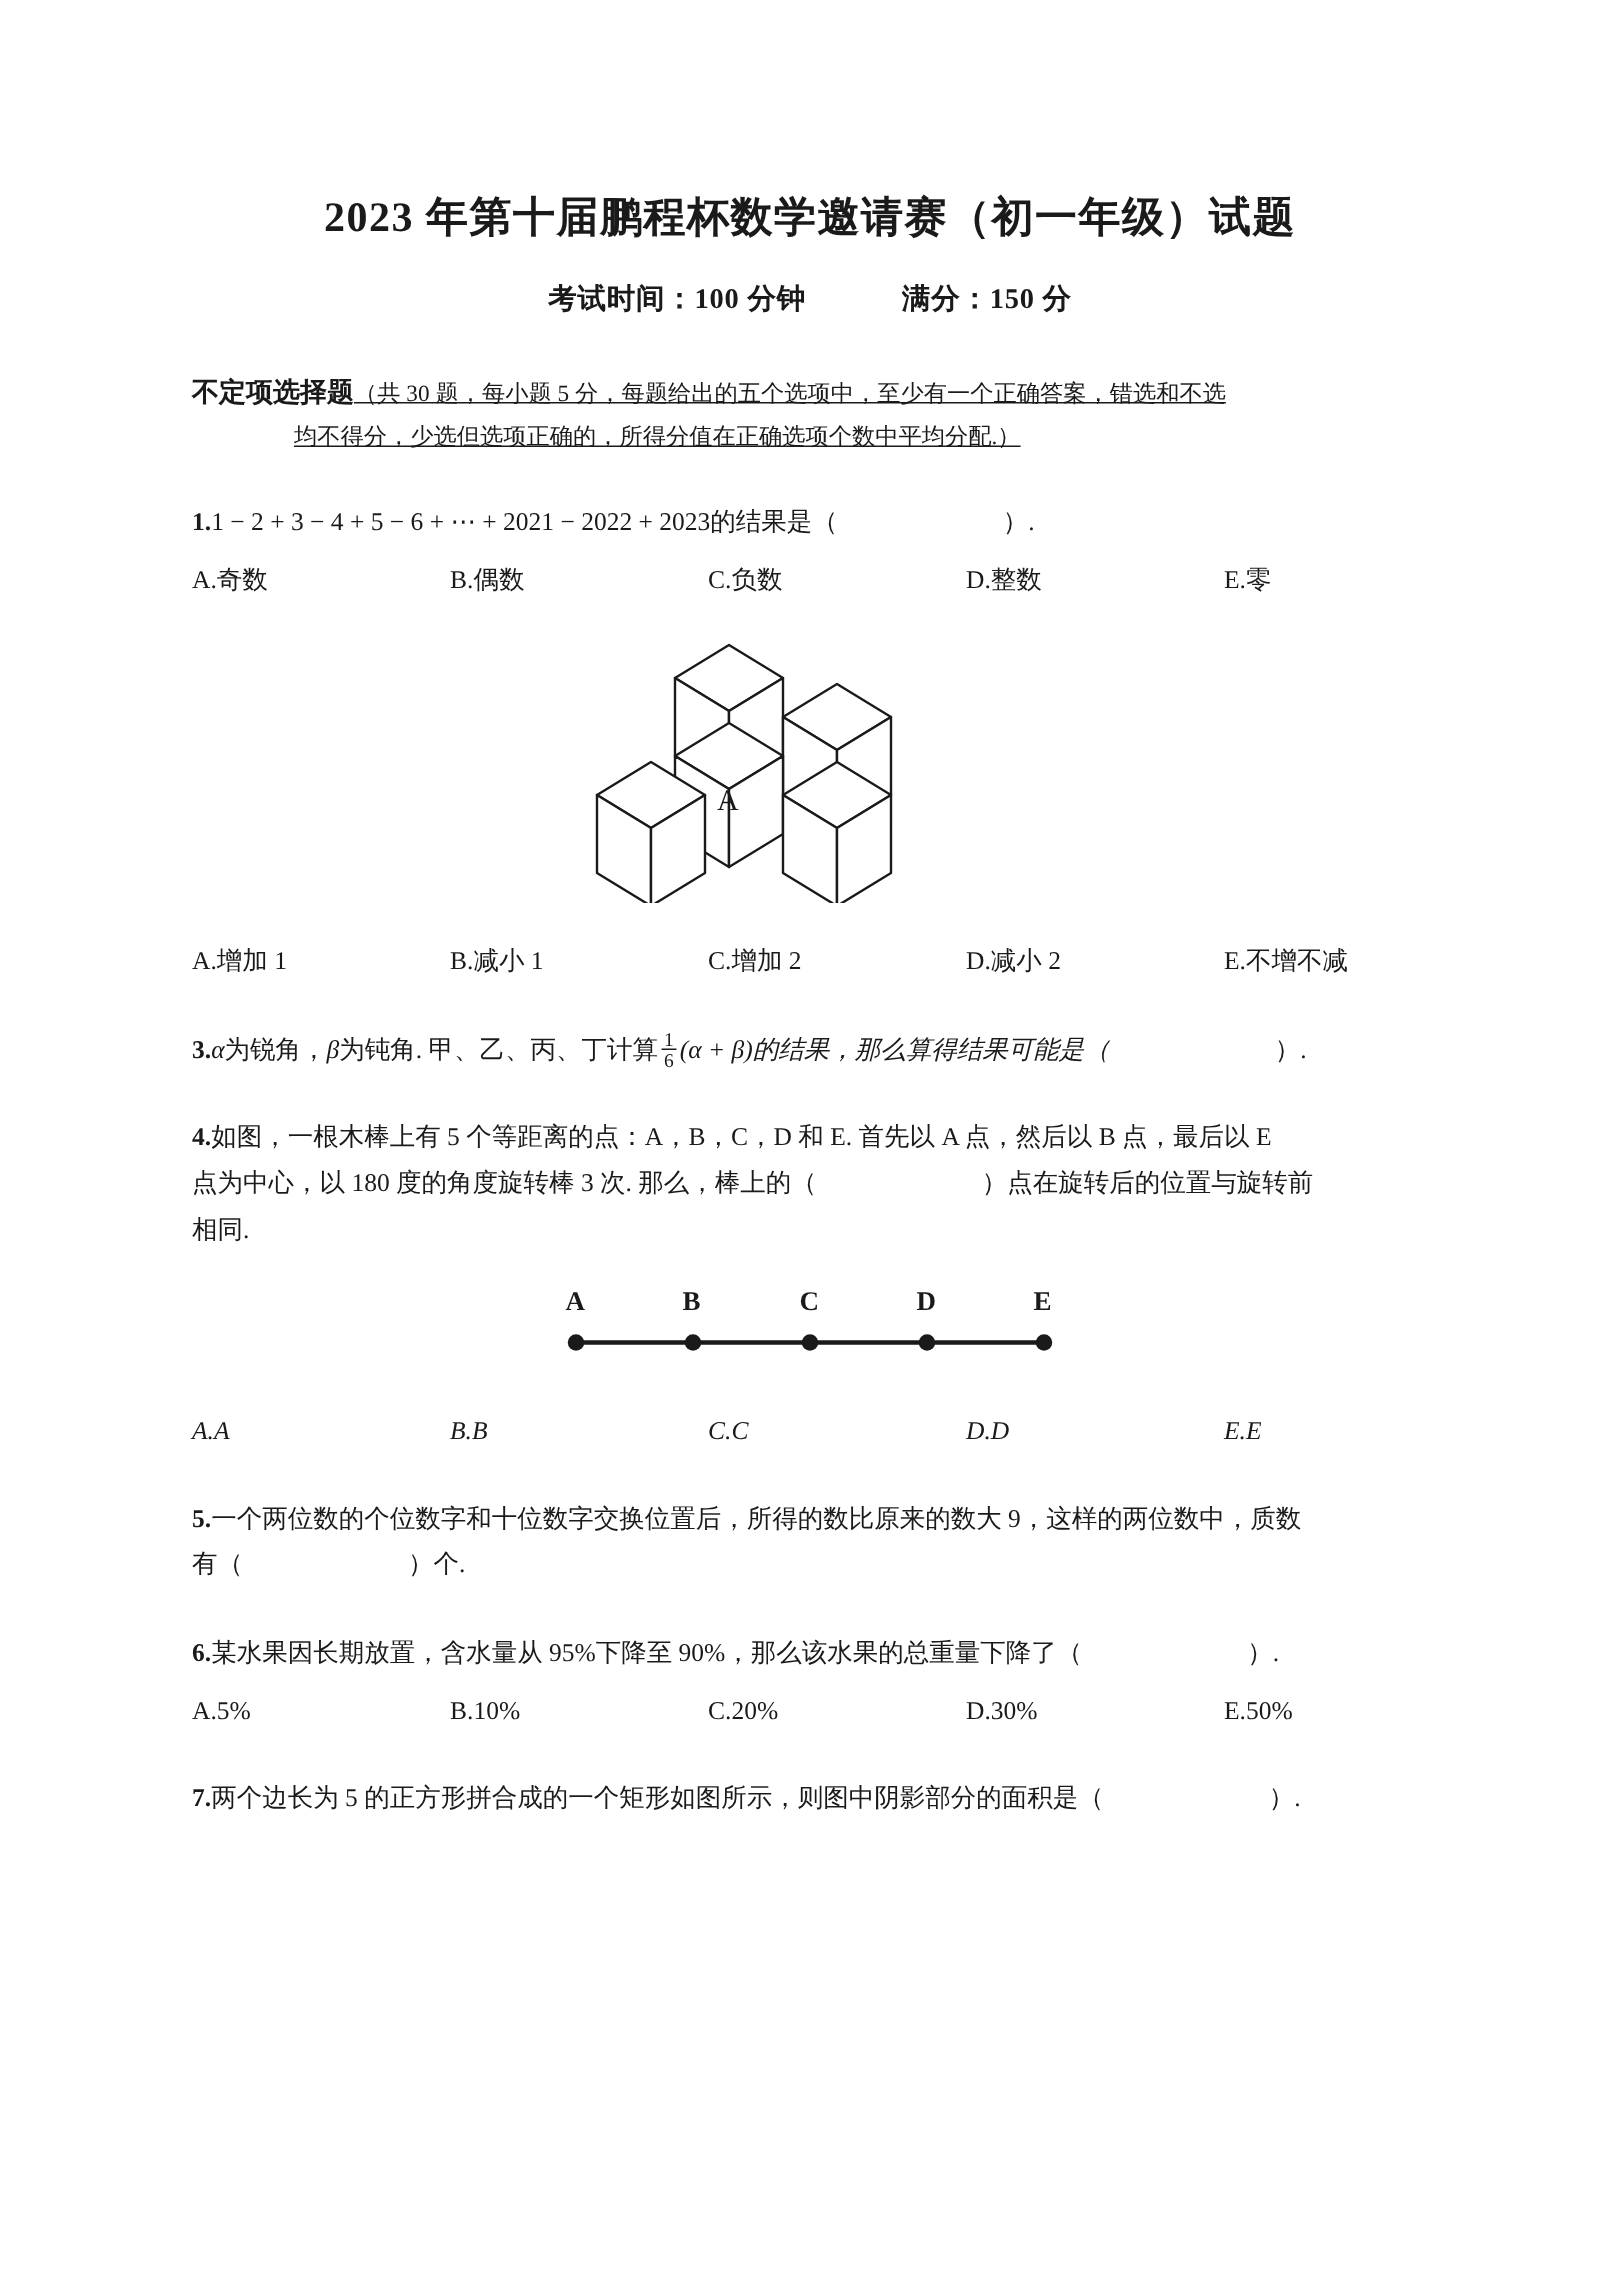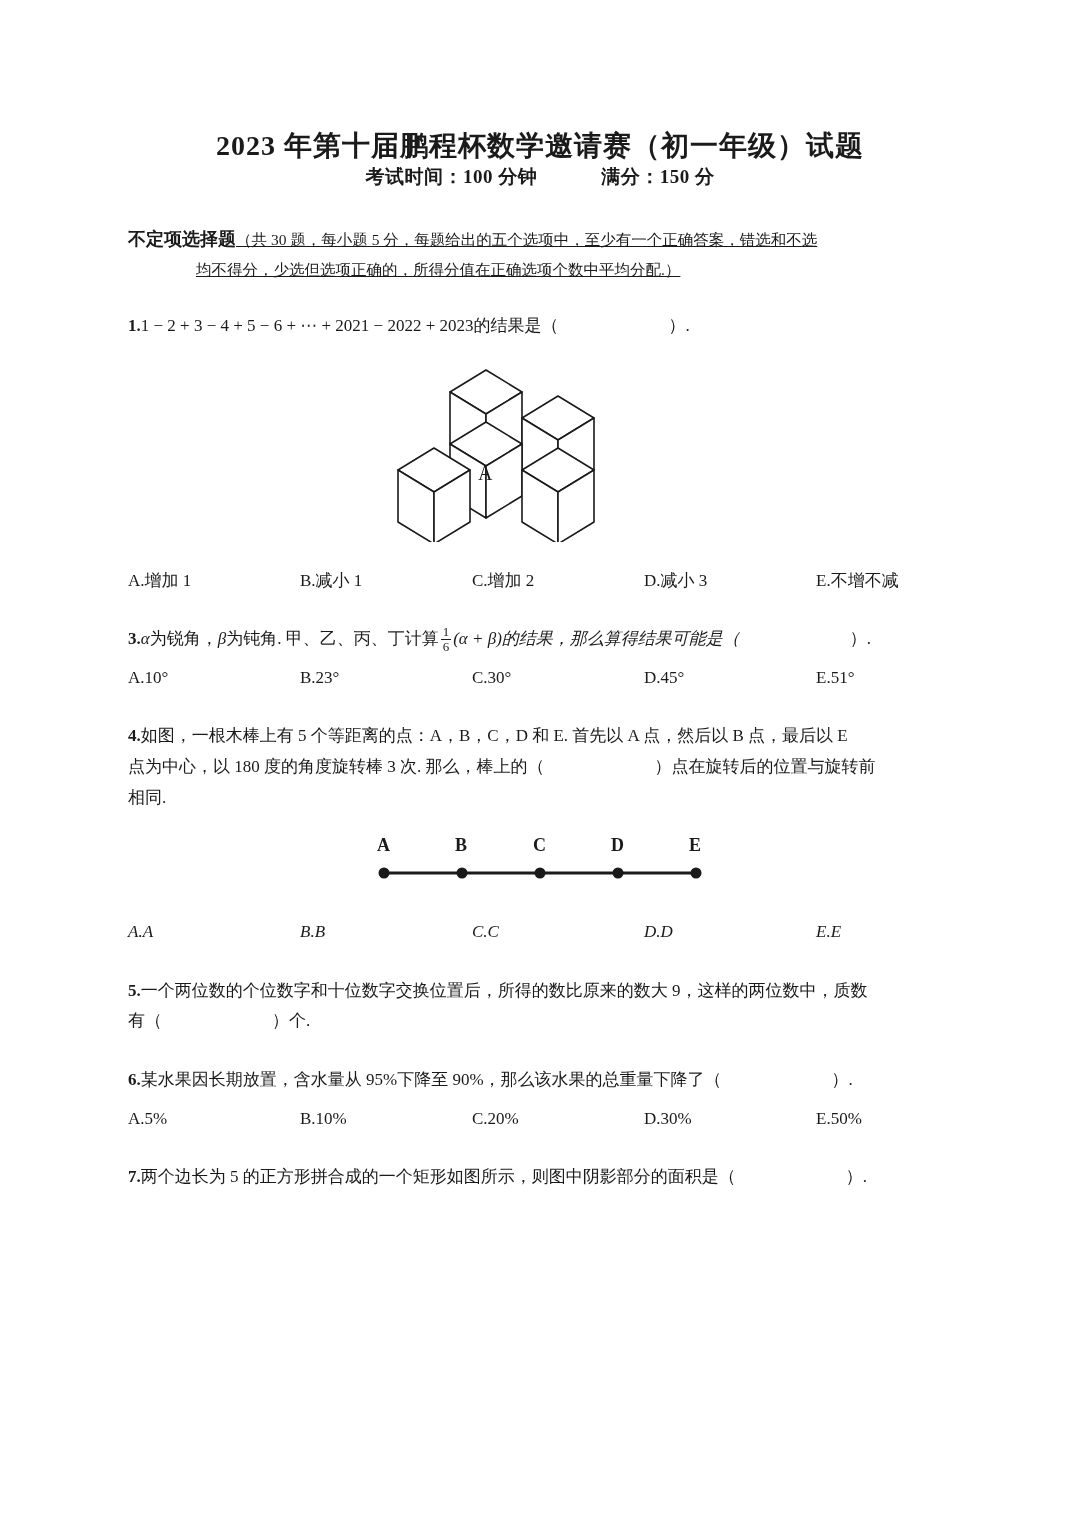--- a/index.html
+++ b/index.html
@@ -27,20 +27,21 @@
     font-size: 28px;
     font-weight: bold;
     letter-spacing: 1px;
     margin: 18px 0 0 0;
     line-height: 1.3;
   }
   .subtitle {
     text-align: center;
     font-size: 19px;
     font-weight: bold;
+    margin-top: 22px;
     letter-spacing: 0.5px;
   }
   .subtitle .gap {
     display: inline-block;
     width: 64px;
   }
   .section-head {
     margin-top: 34px;
     font-size: 17px;
     line-height: 1.75;
@@ -137,20 +138,27 @@
     <span>考试时间：100 分钟</span><span class="gap"></span><span>满分：150 分</span>
   </div>
 
   <div class="section-head">
     <span class="lead">不定项选择题</span><span class="paren">（共 30 题，每小题 5 分，每题给出的五个选项中，至少有一个正确答案，错选和不选</span>
     <span class="indent2 paren">均不得分，少选但选项正确的，所得分值在正确选项个数中平均分配.）</span>
   </div>
 
   <div class="q">
     <span class="num">1.</span><span>1 − 2 + 3 − 4 + 5 − 6 + ⋯ + 2021 − 2022 + 2023的结果是（</span><span class="blank"></span><span>）.</span>
+    <div class="opts">
+      <span class="op">A.奇数</span>
+      <span class="op">B.偶数</span>
+      <span class="op">C.负数</span>
+      <span class="op">D.整数</span>
+      <span class="op">E.零</span>
+    </div>
   </div>
 
 
   <div class="fig-cubes">
     <svg width="300" height="190" viewBox="0 0 300 190">
       <g fill="none" stroke="#1a1a1a" stroke-width="1.6" stroke-linejoin="round">
 
         <polygon points="60,40 96,18 132,40 96,62" fill="#ffffff"></polygon>
         <polygon points="60,40 60,92 96,114 96,62" fill="#ffffff"></polygon>
         <polygon points="96,62 96,114 132,92 132,40" fill="#ffffff"></polygon>
@@ -173,34 +181,27 @@
       </g>
       <text x="88" y="128" font-family="Liberation Serif, serif" font-size="20" fill="#1a1a1a">A</text>
     </svg>
   </div>
 
   <div class="q" style="margin-top:14px">
     <div class="opts">
       <span class="op">A.增加 1</span>
       <span class="op">B.减小 1</span>
       <span class="op">C.增加 2</span>
-      <span class="op">D.减小 3</span>
+      <span class="op">D.减小 2</span>
       <span class="op">E.不增不减</span>
     </div>
   </div>
 
   <div class="q">
     <span class="num">3.</span><span class="ital">α</span><span>为锐角，</span><span class="ital">β</span><span>为钝角. 甲、乙、丙、丁计算</span><span class="frac"><span class="nu">1</span><span class="de">6</span></span><span class="ital">(α + β)的结果，那么算得结果可能是（</span><span class="blank"></span><span>）.</span>
-    <div class="opts">
-      <span class="op">A.10°</span>
-      <span class="op">B.23°</span>
-      <span class="op">C.30°</span>
-      <span class="op">D.45°</span>
-      <span class="op">E.51°</span>
-    </div>
   </div>
 
   <div class="q">
     <span class="num">4.</span><span>如图，一根木棒上有 5 个等距离的点：A，B，C，D 和 E. 首先以 A 点，然后以 B 点，最后以 E</span><br>
     <span>点为中心，以 180 度的角度旋转棒 3 次. 那么，棒上的（</span><span class="blank"></span><span>）点在旋转后的位置与旋转前</span><br>
     <span>相同.</span>
   </div>
 
   <div class="fig-points">
     <svg width="340" height="64" viewBox="0 0 340 64">

